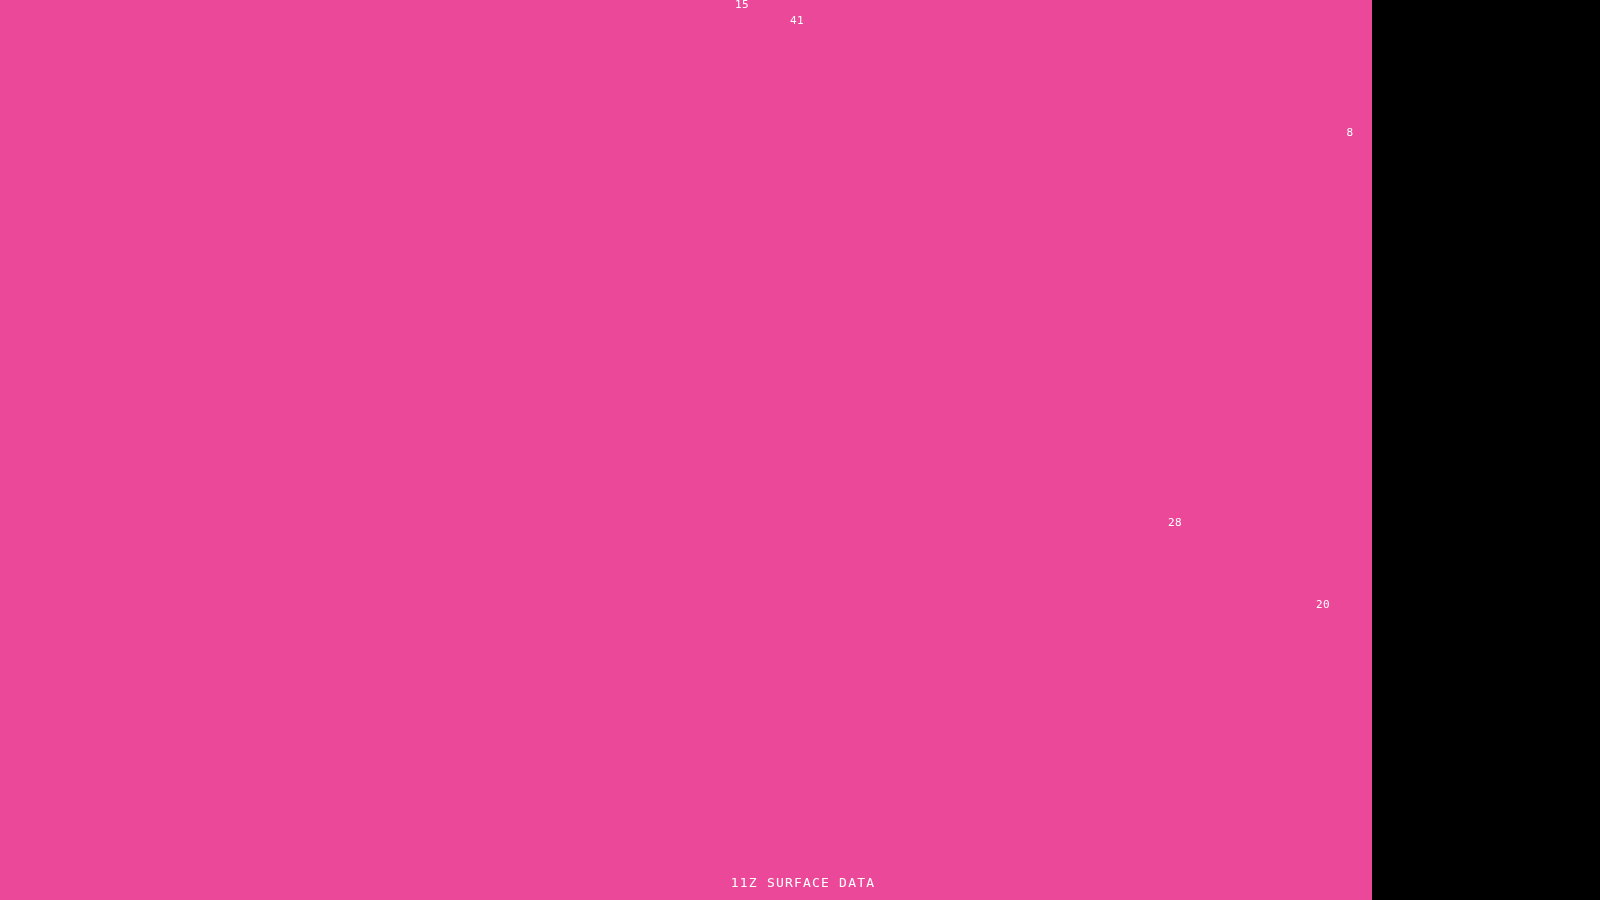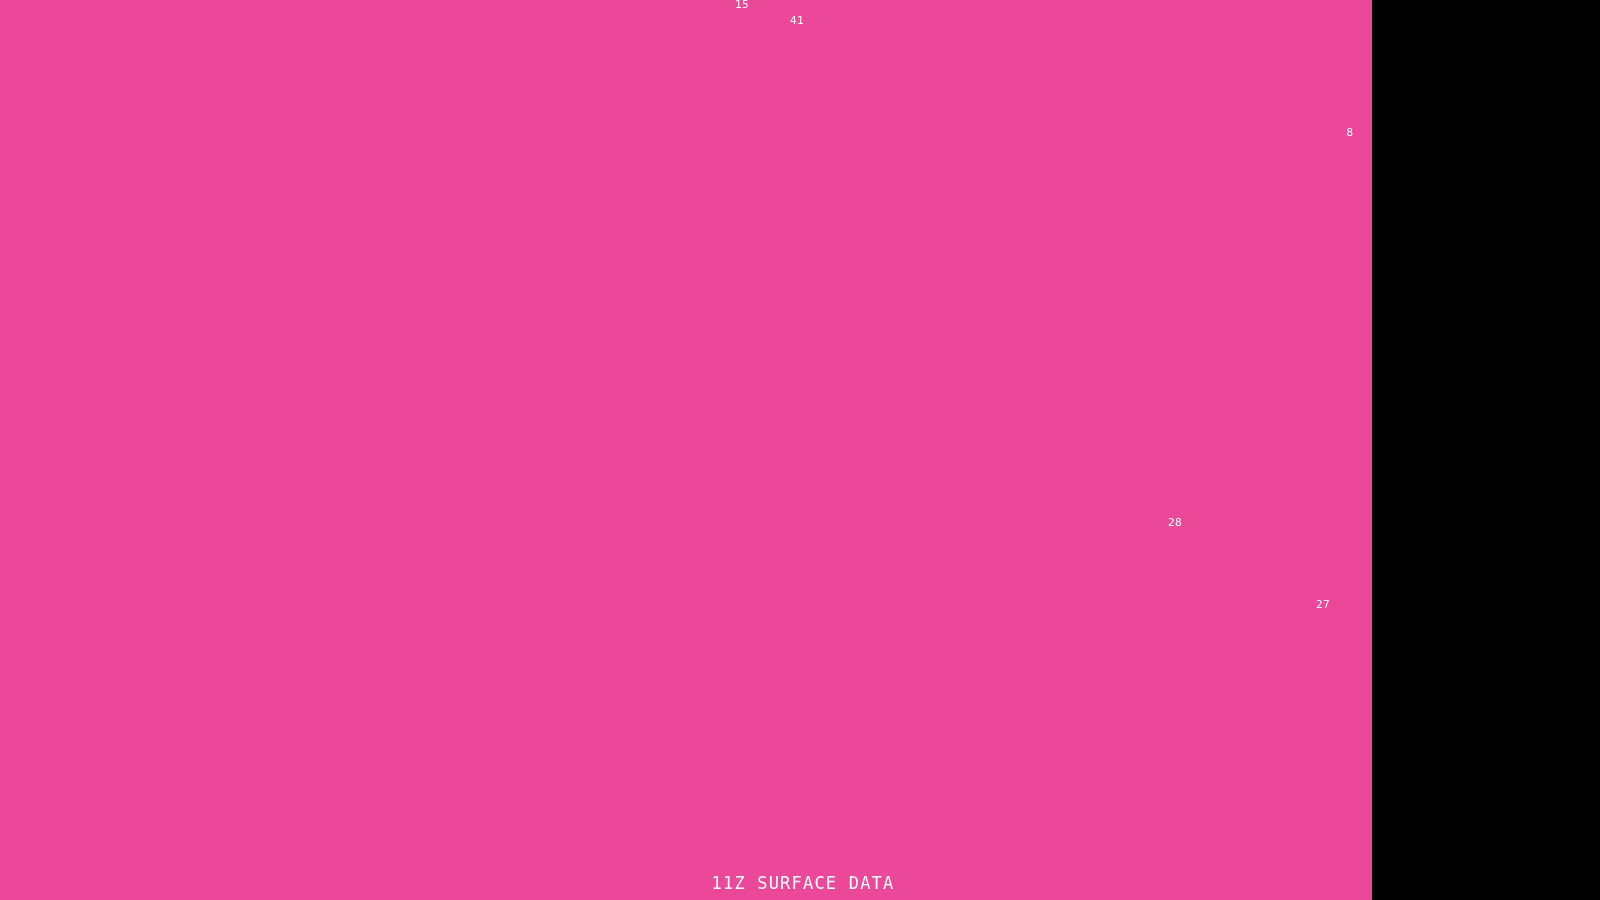--- a/index.html
+++ b/index.html
@@ -22,37 +22,37 @@
     font-size: 11px;
     line-height: 12px;
     letter-spacing: 0.5px;
     white-space: nowrap;
     transform: translate(-50%, -50%);
   }
   .caption {
     position: absolute;
     color: #ffffff;
     font-family: "DejaVu Sans Mono", monospace;
-    font-size: 17px;
+    font-size: 13px;
     line-height: 12px;
     letter-spacing: 1.2px;
     white-space: nowrap;
     transform: translate(-50%, -50%);
   }
 </style>
 </head>
 <body>
 
 <div id="stage">
 
   <div class="station-label" style="left:742px; top:5px;">15</div>
 
   <div class="station-label" style="left:797px; top:21px;">41</div>
 
   <div class="station-label" style="left:1350px; top:133px;">8</div>
 
   <div class="station-label" style="left:1175px; top:523px;">28</div>
 
-  <div class="station-label" style="left:1323px; top:605px;">27</div>
+  <div class="station-label" style="left:1323px; top:605px;">20</div>
 
   <div class="caption" style="left:803px; top:883px;">11Z SURFACE DATA</div>
 
 </div>
 
 </body></html>

